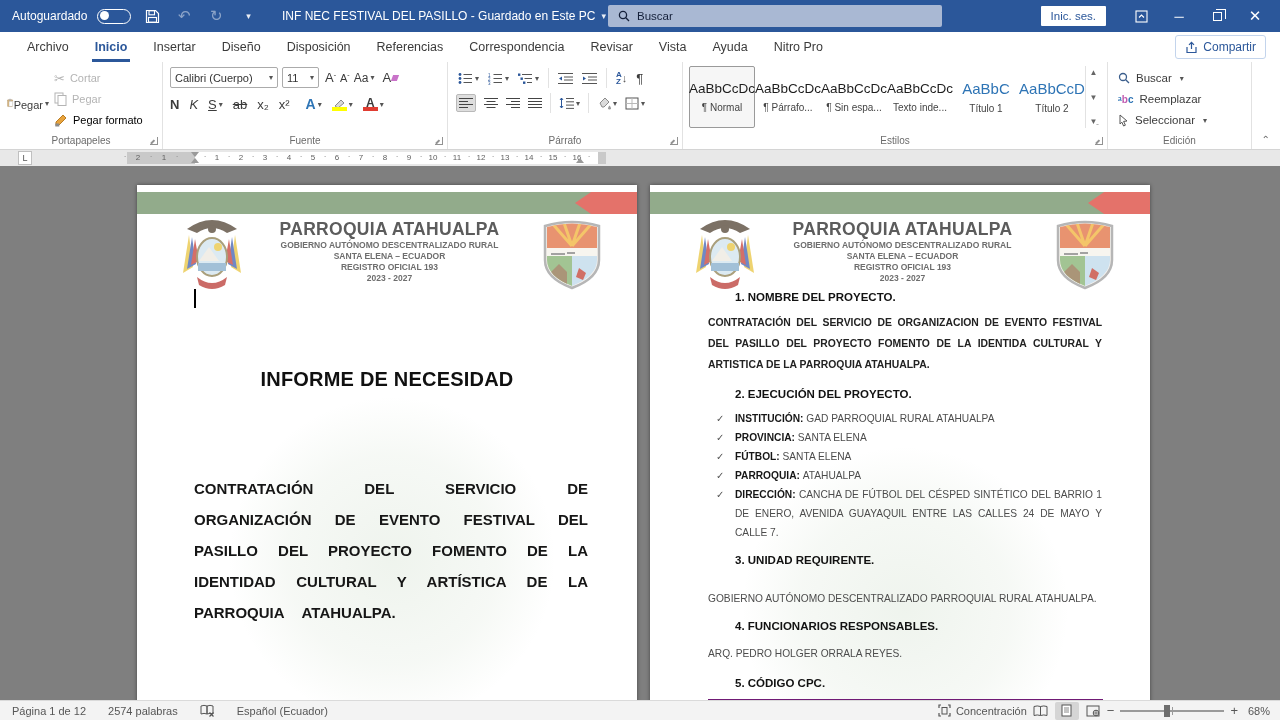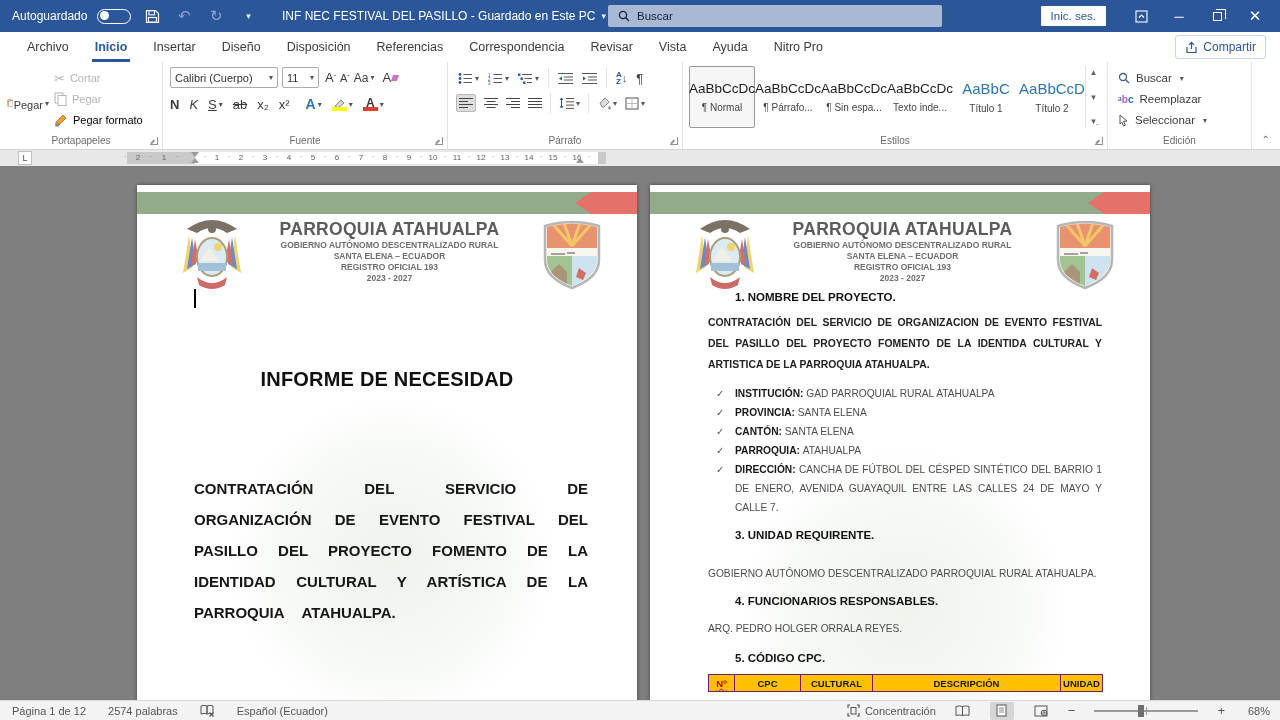--- a/index.html
+++ b/index.html
@@ -105,21 +105,21 @@
   .chk .ck{position:absolute;left:0;top:0;color:#555;font-size:10px}
   .chk .lbl{font-weight:bold;color:#161616}
   table.cpc{border-collapse:collapse;width:394px;table-layout:fixed}
   table.cpc th,table.cpc td{border:1px solid #701a75;font-size:9.5px;text-align:center;padding:2px 2px;overflow:hidden;white-space:nowrap}
   table.cpc th{background:#ffc000;font-weight:bold;color:#161616;height:17px}
   table.cpc th.red{color:#c00000;text-decoration:underline wavy #c00000;text-decoration-thickness:1px}
 
   
   .statusbar{position:absolute;bottom:0;left:0;width:1280px;height:20px;background:#f3f3f3;border-top:1px solid #dadada;display:flex;align-items:center;font-size:11px;color:#565656}
   .sb-left{display:flex;align-items:center;gap:22px;padding-left:12px}
-  .sb-right{position:absolute;right:10px;display:flex;align-items:center;gap:15px;height:20px}
+  .sb-right{position:absolute;right:10px;display:flex;align-items:center;gap:2px;height:20px}
   .viewic{width:24px;height:18px;display:flex;align-items:center;justify-content:center;border-radius:2px}
   .viewic.sel{background:#d5d5d5}
   .zoomtrack{width:104px;height:2px;background:#9a9a9a;position:relative;margin:0 4px}
   .zoomtrack .tick{position:absolute;left:50%;top:-3px;width:1px;height:8px;background:#9a9a9a}
   .zoomtrack .thumb{position:absolute;left:42%;top:-5px;width:6px;height:12px;background:#6e6e6e}
   .zsign{font-size:13px;color:#565656}
 </style>
 </head>
 <body>
 
@@ -548,24 +548,25 @@
           <rect x="6" y="36" width="25" height="32" fill="#7fae6a"></rect>
           <rect x="31" y="36" width="25" height="32" fill="#bcd7ea"></rect>
           <path d="M10 52 l8-8 8 8 v14 h-16z" fill="#8a6d45"></path>
           <path d="M38 48 l7 5-3 7-7-3z" fill="#c0392b"></path>
         </g>
       </svg>
     </div>
     <div class="p2-content">
       <div class="p2-h" style="margin-top:6px">1. NOMBRE DEL PROYECTO.</div>
       <div class="p2-p b" style="margin-top:9px">CONTRATACIÓN DEL SERVICIO DE ORGANIZACION DE EVENTO FESTIVAL DEL PASILLO DEL PROYECTO FOMENTO DE LA IDENTIDA CULTURAL Y ARTISTICA DE LA PARROQUIA ATAHUALPA.</div>
+      <div class="p2-h" style="margin-top:13px">2. EJECUCIÓN DEL PROYECTO.</div>
       <ul class="chk" id="checklist" style="margin-top:9px">
           <li><span class="ck">✓</span><span class="lbl">INSTITUCIÓN: </span>GAD PARROQUIAL RURAL ATAHUALPA</li>
           <li><span class="ck">✓</span><span class="lbl">PROVINCIA: </span>SANTA ELENA</li>
-          <li><span class="ck">✓</span><span class="lbl">CANTÓN: </span>SANTA ELENA</li>
+          <li><span class="ck">✓</span><span class="lbl">FÚTBOL: </span>SANTA ELENA</li>
           <li><span class="ck">✓</span><span class="lbl">PARROQUIA: </span>ATAHUALPA</li>
           <li><span class="ck">✓</span><span class="lbl">DIRECCIÓN: </span>CANCHA DE FÚTBOL DEL CÉSPED SINTÉTICO DEL BARRIO 1 DE ENERO, AVENIDA GUAYAQUIL ENTRE LAS CALLES 24 DE MAYO Y CALLE 7.</li>
         </ul>
       <div class="p2-h" style="margin-top:12px">3. UNIDAD REQUIRENTE.</div>
       <div class="p2-p plain" style="margin-top:22px">GOBIERNO AUTÓNOMO DESCENTRALIZADO PARROQUIAL RURAL ATAHUALPA.</div>
       <div class="p2-h" style="margin-top:11px">4. FUNCIONARIOS RESPONSABLES.</div>
       <div class="p2-p plain" style="margin-top:11px">ARQ. PEDRO HOLGER ORRALA REYES.</div>
       <div class="p2-h" style="margin-top:13px">5. CÓDIGO CPC.</div>
       <table class="cpc" id="cpc-table" style="margin-top:10px">
         <colgroup>

